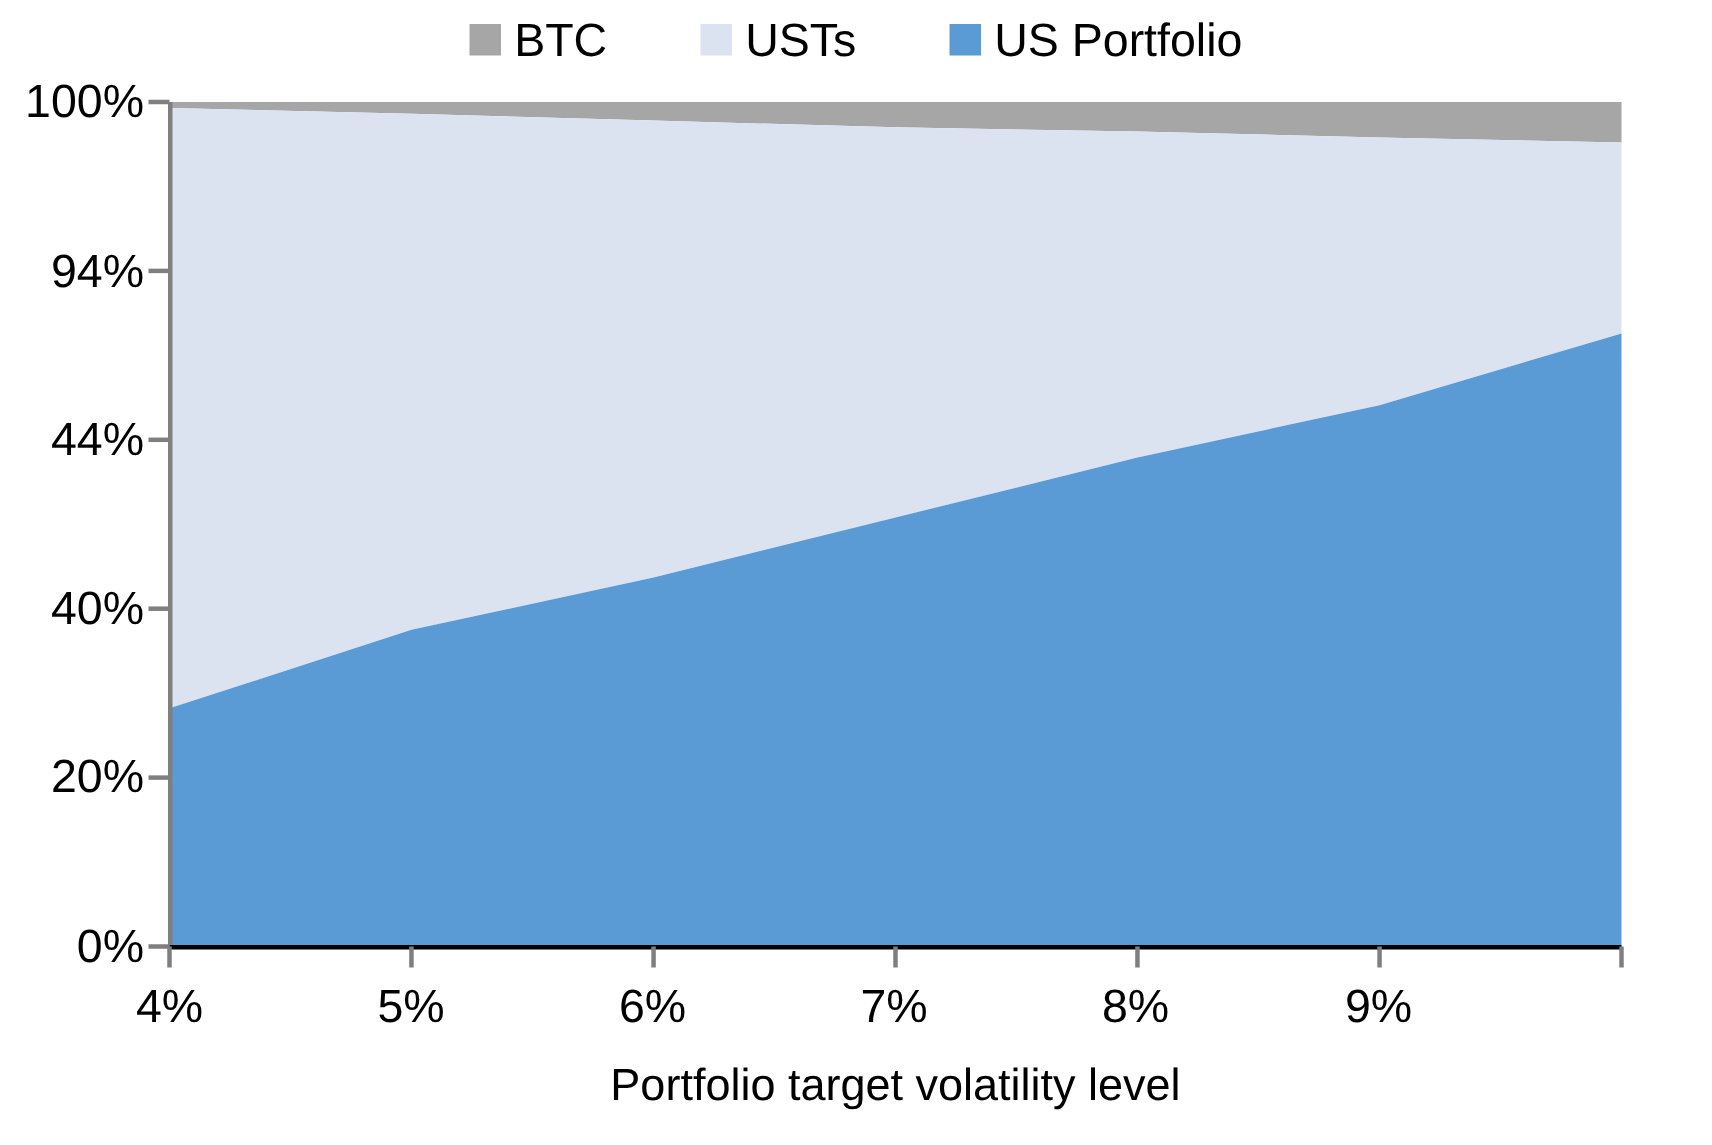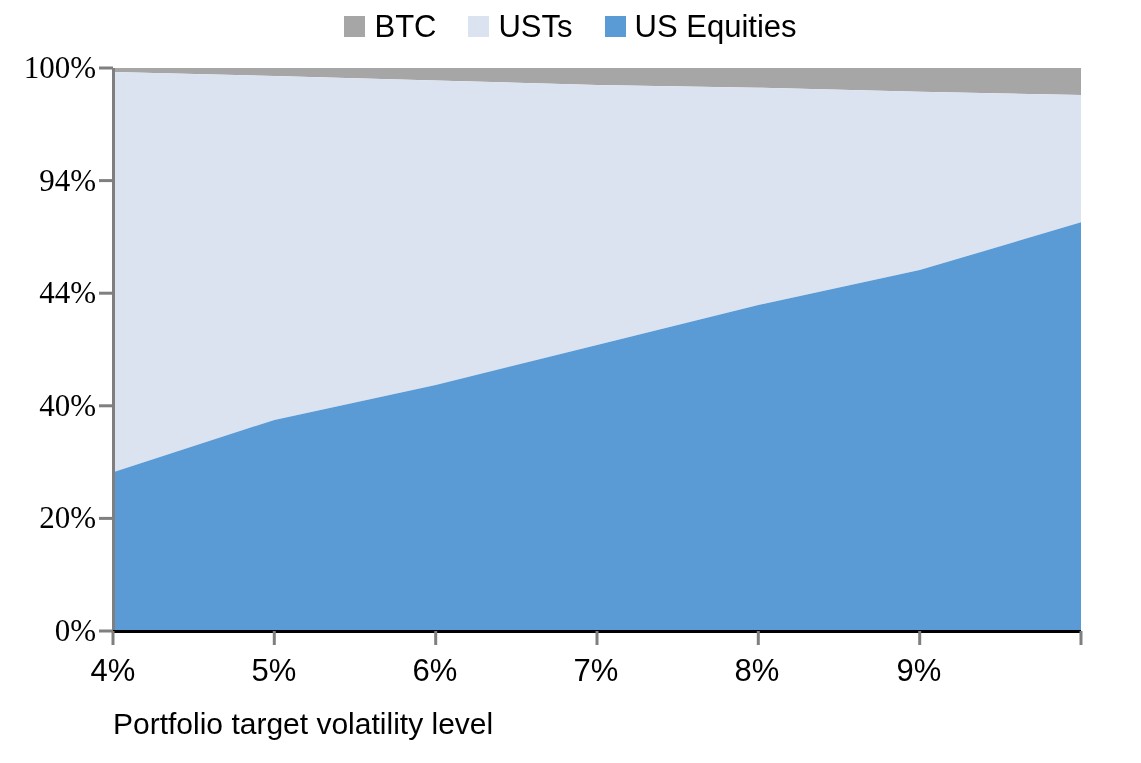--- a/index.html
+++ b/index.html
@@ -19,21 +19,21 @@
   
   #legend {
     position: absolute;
     left: 0;
     top: 6px;
     width: 1141px;
     height: 40px;
     display: flex;
     justify-content: center;
     align-items: center;
-    gap: 32px;
+    gap: 62px;
   }
   .legend-entry {
     display: flex;
     align-items: center;
     gap: 9px;
   }
   .legend-swatch {
     width: 21px;
     height: 21px;
     display: block;
@@ -61,36 +61,35 @@
 
   
   .ytick {
     position: absolute;
     text-align: right;
     font-size: 31px;
     line-height: 31px;
     width: 96px;
     left: 0;
     white-space: nowrap;
-    font-family: Liberation Serif, serif;
   }
   .xtick {
     position: absolute;
     text-align: center;
     font-size: 31px;
     line-height: 31px;
     width: 120px;
     white-space: nowrap;
   }
   #xlabel {
     position: absolute;
     left: 113px;
     width: 968px;
     top: 708px;
-    text-align: left;
+    text-align: center;
     font-size: 30px;
     line-height: 32px;
     white-space: nowrap;
   }
 </style>
 </head>
 <body>
 
 <div id="legend">
 
@@ -99,21 +98,21 @@
     <span class="legend-label">BTC</span>
   </div>
 
   <div class="legend-entry">
     <span class="legend-swatch" style="background:#dce3f0"></span>
     <span class="legend-label">USTs</span>
   </div>
 
   <div class="legend-entry">
     <span class="legend-swatch" style="background:#5b9bd5"></span>
-    <span class="legend-label">US Equities</span>
+    <span class="legend-label">US Portfolio</span>
   </div>
 
 </div>
 
 <div id="plot-wrap">
 
   <svg id="chart-svg" width="1141" height="763" viewBox="0 0 1141 763">
 
     <polygon id="area-btc" fill="#a6a6a6" points="113.00,68.00 274.33,68.00 435.67,68.00 597.00,68.00 758.33,68.00 919.67,68.00 1081.00,68.00 1081.00,95.02 919.67,91.65 758.33,87.71 597.00,84.89 435.67,80.39 274.33,75.88 113.00,71.94"></polygon>
     <polygon id="area-usts" fill="#dce3f0" points="113.00,71.94 274.33,75.88 435.67,80.39 597.00,84.89 758.33,87.71 919.67,91.65 1081.00,95.02 1081.00,222.26 919.67,270.12 758.33,305.02 597.00,345.00 435.67,384.97 274.33,419.88 113.00,472.23"></polygon>

